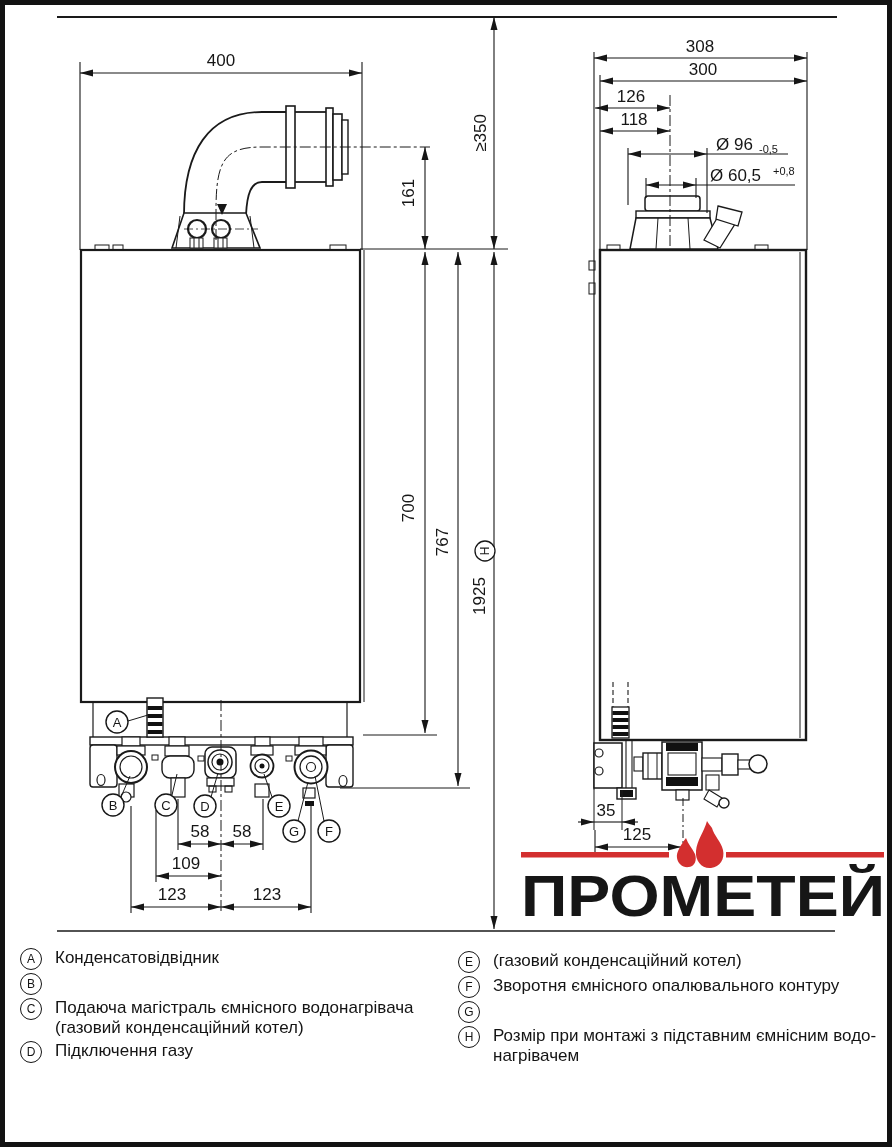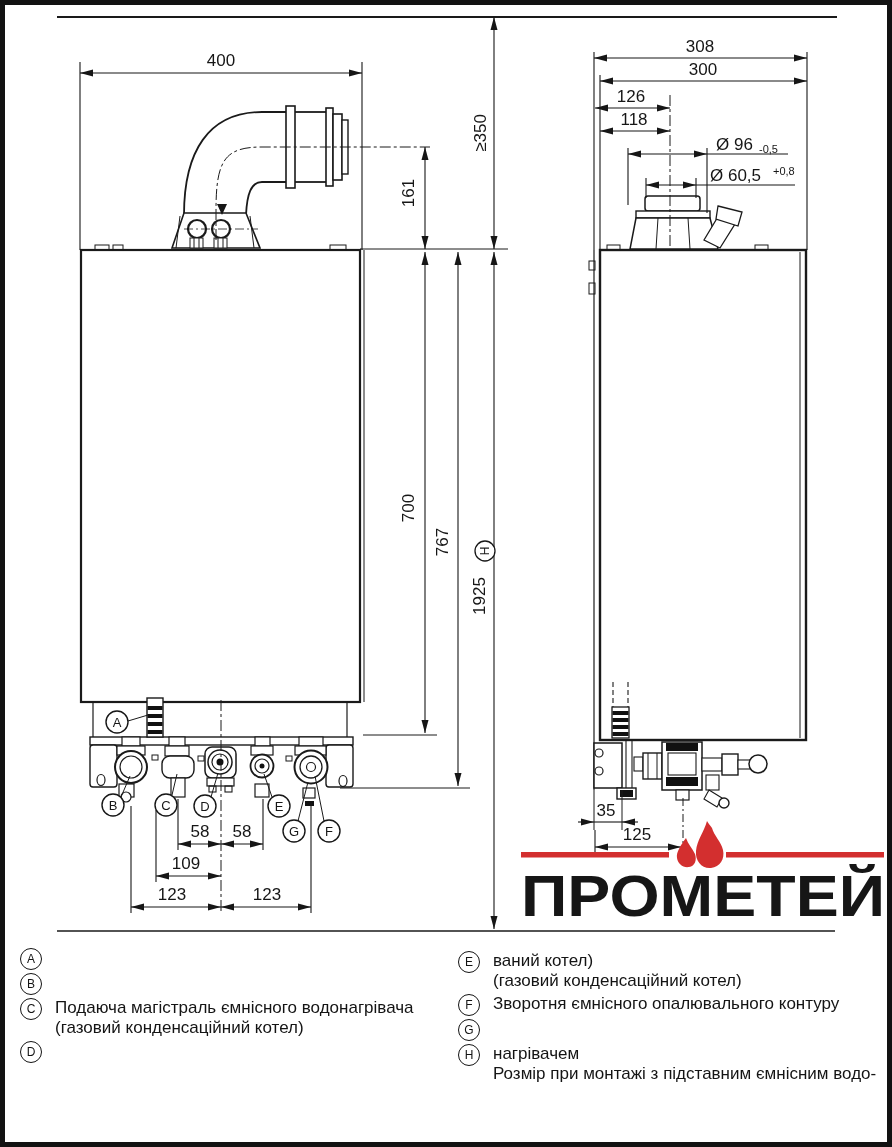--- a/index.html
+++ b/index.html
@@ -331,55 +331,60 @@
       </g>
       <text x="521" y="916" textLength="364" lengthAdjust="spacingAndGlyphs" font-family="Liberation Serif, DejaVu Serif, serif" font-weight="bold" font-size="58" fill="#d32f2f">ПРОМЕТЕЙ</text>
     </g>
   </svg>
 
   
   <div class="legend">
     <div class="leg-col left">
       <div class="leg-item">
         <span class="leg-circle">A</span>
+        <div class="leg-lines">
+            <div class="leg-line">Конденсатовідвідник</div>
+          </div>
       </div>
       <div class="leg-item">
         <span class="leg-circle">B</span>
       </div>
       <div class="leg-item">
         <span class="leg-circle">C</span>
         <div class="leg-lines">
           <div class="leg-line">Подаюча магістраль ємнісного водонагрівача</div>
           <div class="leg-line">(газовий конденсаційний котел)</div>
         </div>
       </div>
       <div class="leg-item">
         <span class="leg-circle">D</span>
+        <div class="leg-lines">
+            <div class="leg-line">Підключення газу</div>
+          </div>
       </div>
     </div>
 
     <div class="leg-col right">
       <div class="leg-item">
         <span class="leg-circle">E</span>
         <div class="leg-lines">
-          <div class="leg-line">ваний котел)</div>
           <div class="leg-line">(газовий конденсаційний котел)</div>
         </div>
       </div>
       <div class="leg-item">
         <span class="leg-circle">F</span>
         <div class="leg-lines">
             <div class="leg-line">Зворотня ємнісного опалювального контуру</div>
           </div>
       </div>
       <div class="leg-item">
         <span class="leg-circle">G</span>
       </div>
       <div class="leg-item">
         <span class="leg-circle">H</span>
         <div class="leg-lines">
+          <div class="leg-line">Розмір при монтажі з підставним ємнісним водо-</div>
           <div class="leg-line">нагрівачем</div>
-          <div class="leg-line">Розмір при монтажі з підставним ємнісним водо-</div>
         </div>
       </div>
     </div>
   </div>
 </div>
 
 </body></html>

